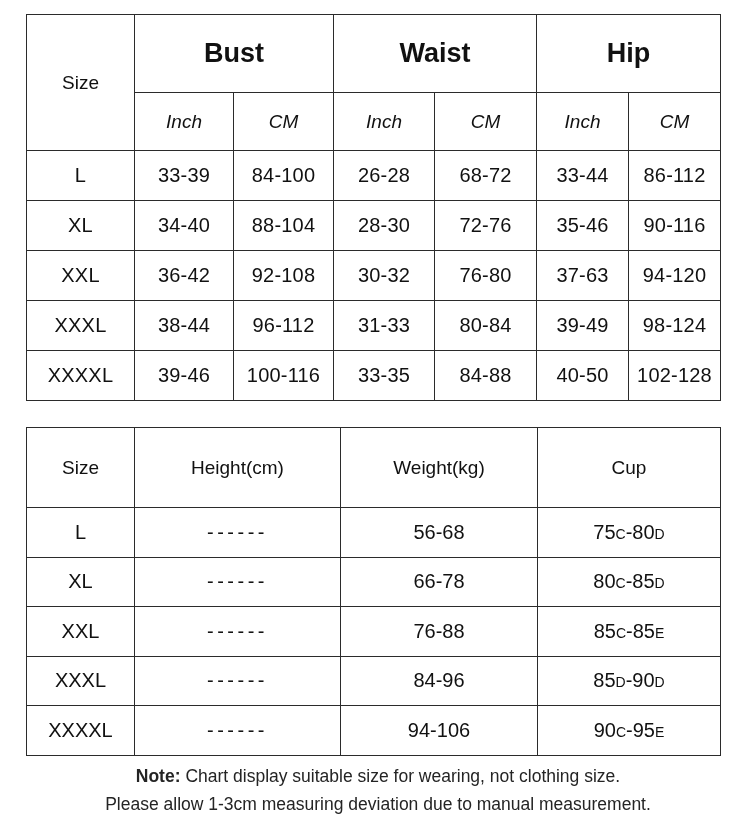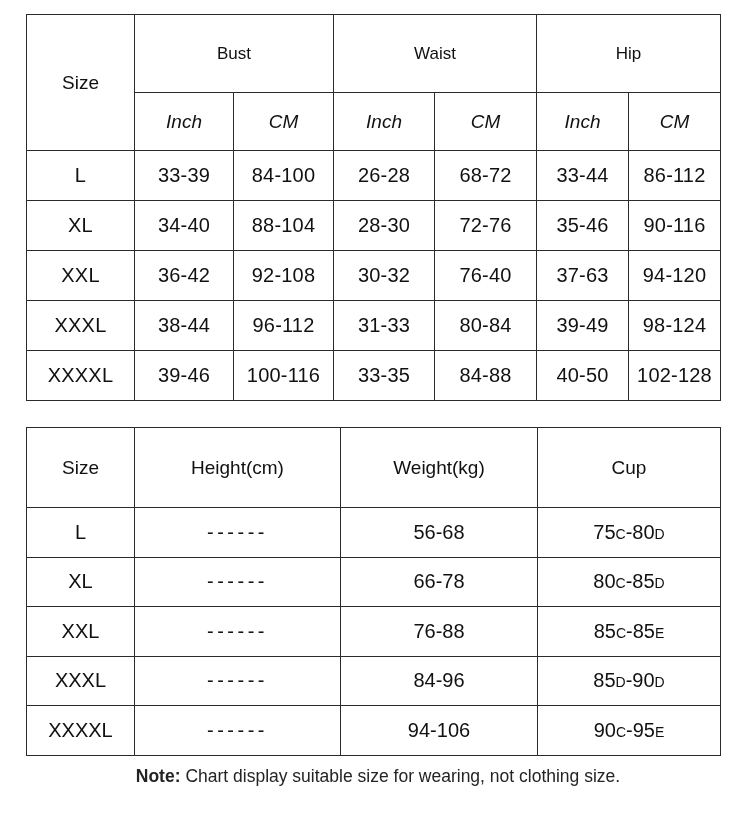--- a/index.html
+++ b/index.html
@@ -35,21 +35,22 @@
   }
 
   
   #measurements-table {
     left: 26px;
     top: 14px;
     width: 694px;
   }
   #measurements-table .hdr-group {
     height: 77px;
-    font-size: 17px;
+    font-size: 27px;
+    font-weight: bold;
   }
   #measurements-table .hdr-unit {
     height: 57px;
     font-size: 19px;
     font-style: italic;
   }
   #measurements-table .hdr-size {
     font-size: 19px;
   }
   #measurements-table .data-row td {
@@ -154,21 +155,21 @@
       <td>28-30</td>
       <td>72-76</td>
       <td>35-46</td>
       <td>90-116</td>
     </tr>
     <tr class="data-row">
       <td class="size-cell">XXL</td>
       <td>36-42</td>
       <td>92-108</td>
       <td>30-32</td>
-      <td>76-40</td>
+      <td>76-80</td>
       <td>37-63</td>
       <td>94-120</td>
     </tr>
     <tr class="data-row">
       <td class="size-cell">XXXL</td>
       <td>38-44</td>
       <td>96-112</td>
       <td>31-33</td>
       <td>80-84</td>
       <td>39-49</td>
@@ -230,13 +231,14 @@
       <td class="size-cell">XXXXL</td>
       <td class="dash-cell">------</td>
       <td>94-106</td>
       <td class="cup-cell">90C-95E</td>
     </tr>
   </tbody>
 </table>
 
 <div id="chart-note">
   <div class="note-line"><span class="note-label">Note:</span><span> Chart display suitable size for wearing, not clothing size.</span></div>
+  <div class="note-line">Please allow 1-3cm measuring deviation due to manual measurement.</div>
 </div>
 
 </body></html>

